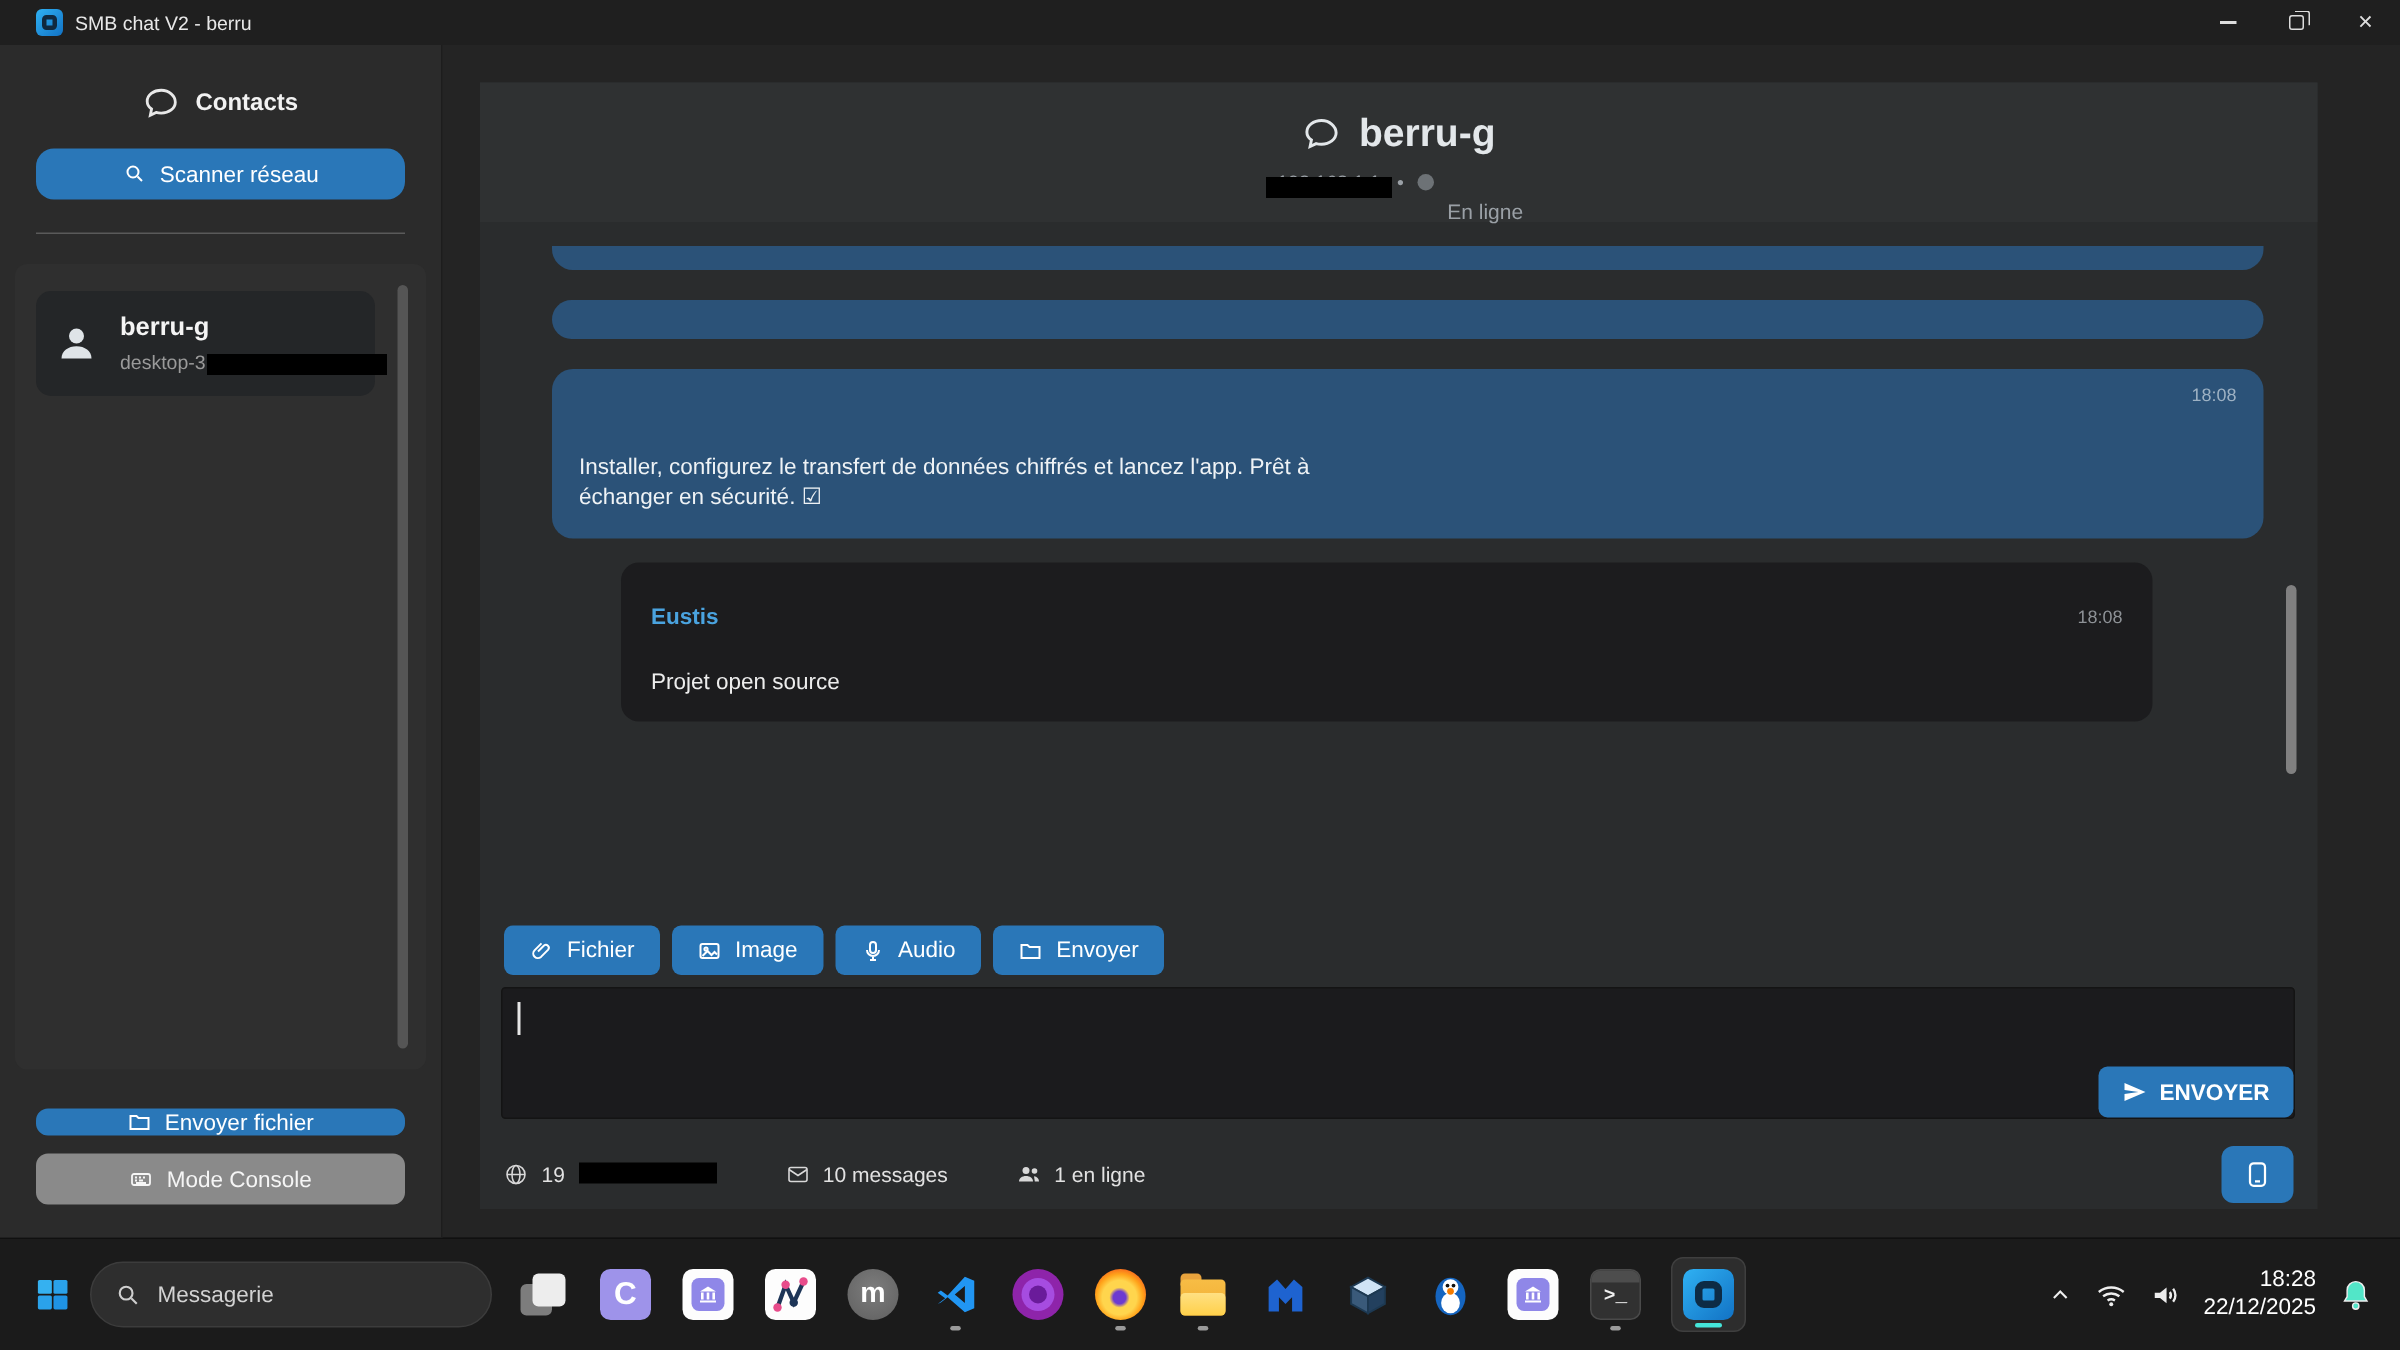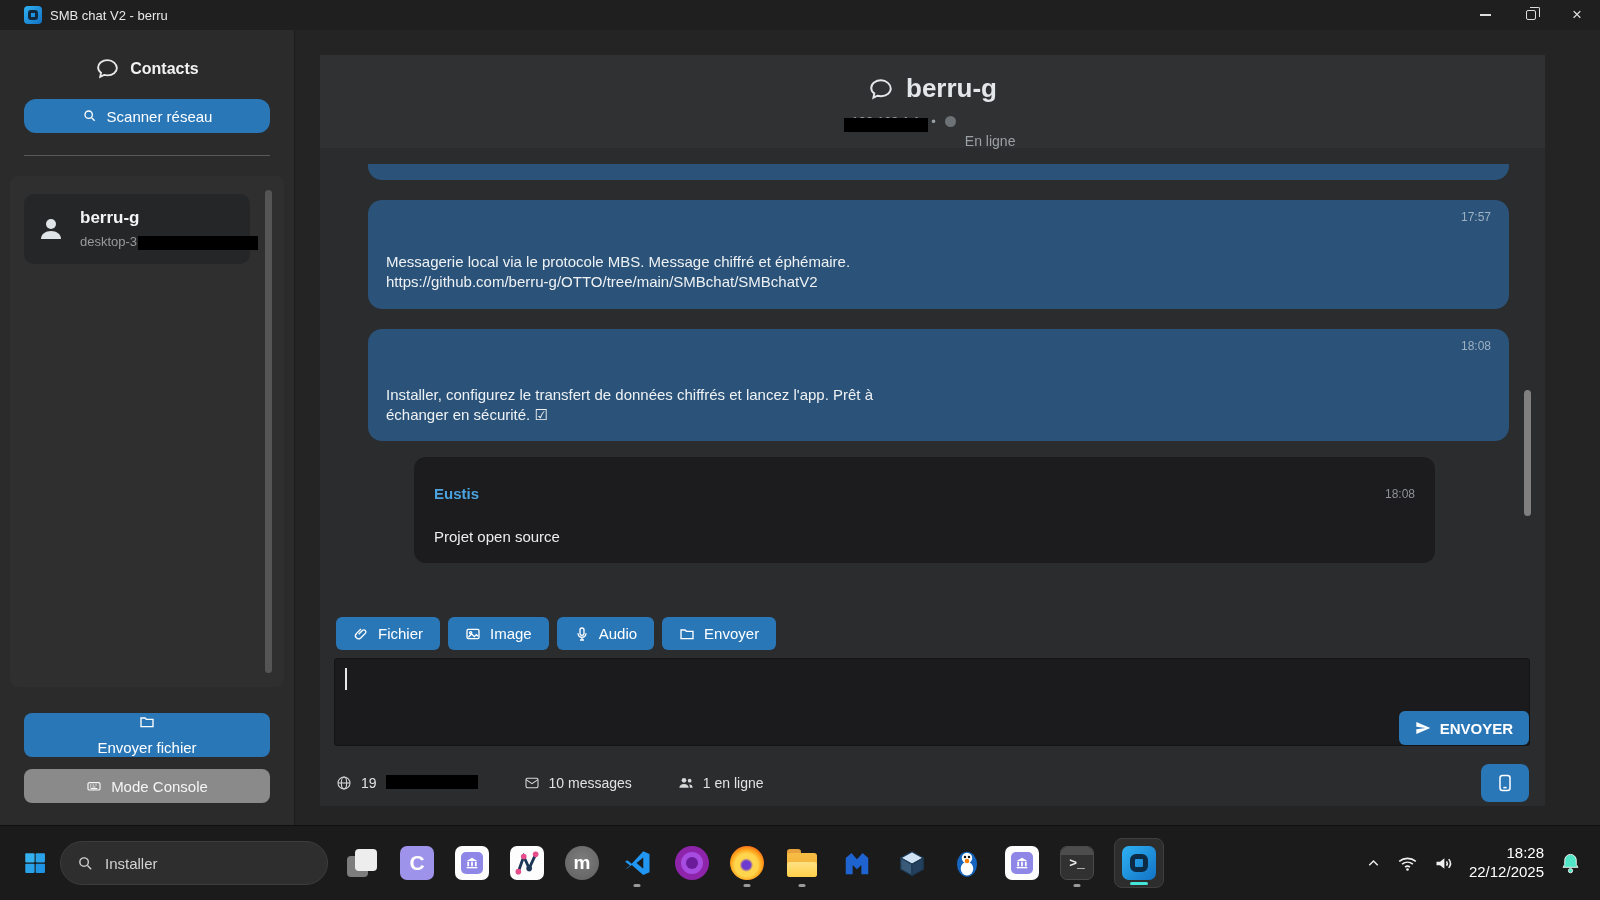--- a/index.html
+++ b/index.html
@@ -40,21 +40,21 @@
   .contact-card { background:#242628; border-radius:10px; padding:14px 12px; display:flex;
     gap:14px; position:relative; }
   .avatar { width:44px; display:flex; align-items:center; justify-content:center; }
   .avatar svg { width:30px; height:30px; fill:#dfe4e8; }
   .c-name { color:#f4f4f4; font-size:17px; font-weight:bold; }
   .c-device { color:#9a9a9a; font-size:13px; margin-top:6px; white-space:nowrap; }
   .redact { display:inline-block; background:#000; vertical-align:middle; }
   .device-redact { width:120px; height:14px; margin-left:1px; }
   .list-scrollbar { position:absolute; right:12px; top:14px; bottom:14px; width:7px;
     background:#555; border-radius:4px; }
-  .sendfile-btn { margin:0 24px 12px; height:44px;flex-direction:column; }
+  .sendfile-btn { margin:0 24px 12px; height:18px; }
   .console-btn { margin:0 24px 22px; height:34px; background:#8a8a8a; color:#f5f5f5; }
   .console-btn svg { stroke:#f5f5f5; }
 
   
   .main { flex:1; padding:25px 55px 19px 25px; display:flex; }
   .chat-panel { flex:1; background:#2a2c2d; display:flex; flex-direction:column; }
   .chat-header { height:93px; background:#2f3132; display:flex; flex-direction:column;
     align-items:center; justify-content:center; gap:8px; }
   .ch-title { display:flex; align-items:center; gap:12px; color:#e3e7ea; font-size:26px; font-weight:bold; }
   .ch-title svg { width:26px; height:26px; stroke:#e3e7ea; }
@@ -236,25 +236,20 @@
           <span>•</span>
           <span class="status-dot"></span>
           <span class="ch-status">En ligne</span>
         </div>
       </div>
 
       <div class="messages">
         <div class="m-partial"></div>
 
         <div class="m-sent mt1">
-          <div class="m-time">17:57</div>
-          <div class="m-body">
-            <div>Messagerie local via le protocole MBS. Message chiffré et éphémaire.</div>
-            <div>https://github.com/berru-g/OTTO/tree/main/SMBchat/SMBchatV2</div>
-          </div>
         </div>
 
         <div class="m-sent mt2">
           <div class="m-time">18:08</div>
           <div class="m-body">
             <div>Installer, configurez le transfert de données chiffrés et lancez l'app. Prêt à</div>
             <div>échanger en sécurité. ☑</div>
           </div>
         </div>
 
@@ -355,21 +350,21 @@
       <rect x="12.6" y="3" width="8.6" height="8.6" rx="1" fill="#2aa2ea"></rect>
       <rect x="3" y="12.6" width="8.6" height="8.6" rx="1" fill="#2aa2ea"></rect>
       <rect x="12.6" y="12.6" width="8.6" height="8.6" rx="1" fill="#1f93e4"></rect>
       </svg>
   </div>
   <div class="search-pill">
     <svg viewBox="0 0 24 24" fill="none" stroke-width="2">
       <circle cx="10" cy="10" r="6"></circle>
         <line x1="14.8" y1="14.8" x2="20" y2="20"></line>
       </svg>
-    <span>Installer</span>
+    <span>Messagerie</span>
   </div>
 
   <div class="apps">
     <div class="slot">
       <div class="ico i-taskview">
           <div class="back"></div>
           <div class="front"></div>
         </div>
     </div>
     <div class="slot">

